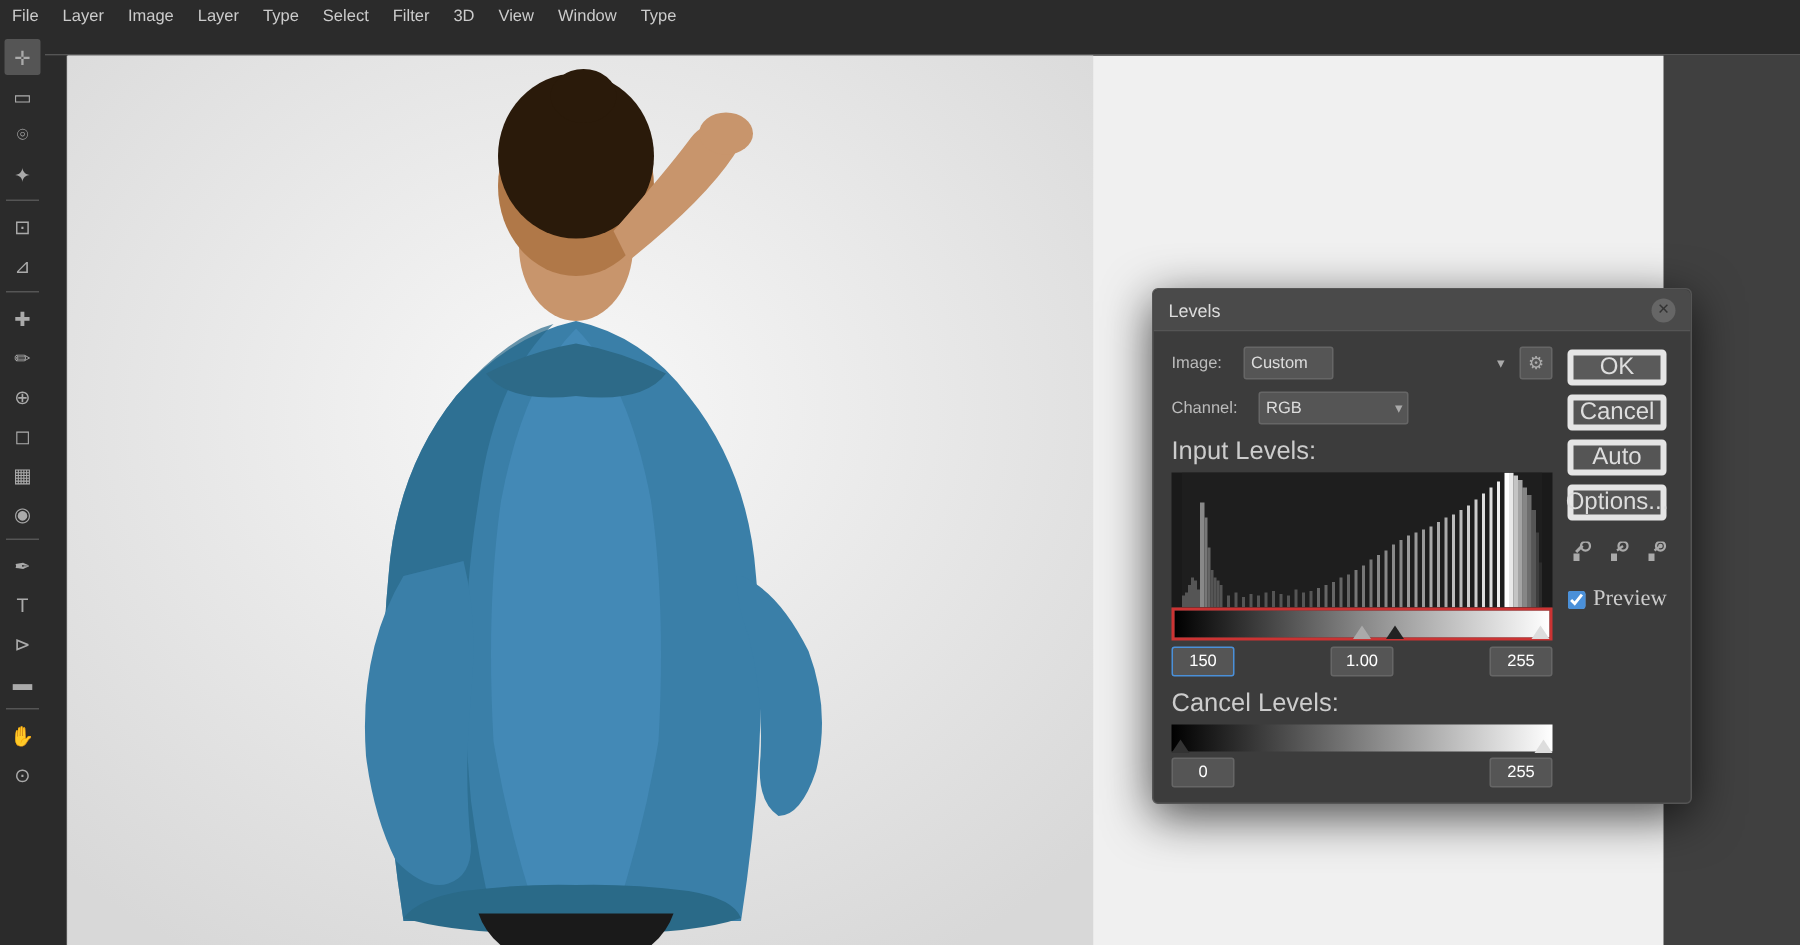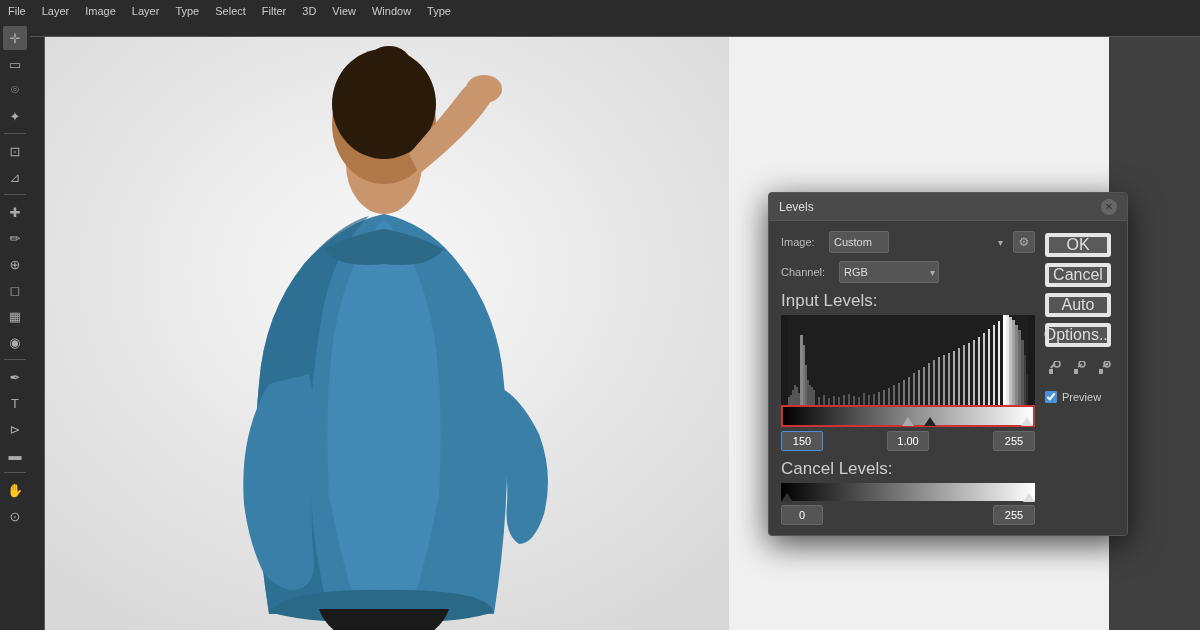--- a/index.html
+++ b/index.html
@@ -379,22 +379,23 @@
       align-items: center;
       gap: 5px;
       margin-top: 6px;
     }
     .preview-check {
       width: 12px;
       height: 12px;
       accent-color: #4a90d9;
     }
     .preview-label {
-      font-size: 11px;
+      font-size: 15px;
       color: #ccc;
+      font-family: Liberation Serif, serif;
     }
 
     
     .histogram-svg {
       width: 100%;
       height: 100%;
     }
 
     .slider-input-area {
       position: relative;

